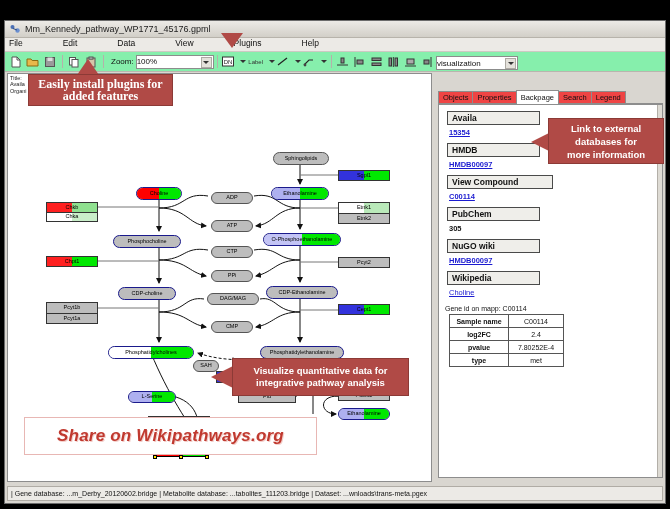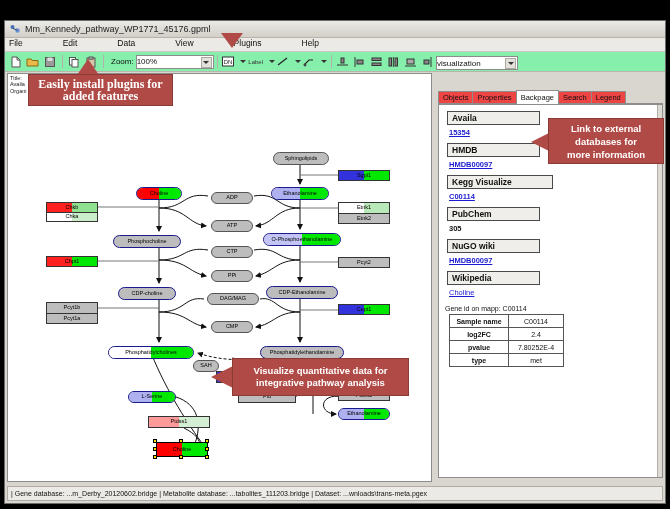--- a/index.html
+++ b/index.html
@@ -476,21 +476,21 @@
         <div class="tab">Legend</div>
       </div>
 
       <div class="panelbody">
         <div class="dbhead">Availa</div>
         <div class="dblink">15354</div>
 
         <div class="dbhead">HMDB</div>
         <div class="dblink">HMDB00097</div>
 
-        <div class="dbhead" style="width:106px;">Kegg Visualize</div>
+        <div class="dbhead" style="width:106px;">View Compound</div>
         <div class="dblink">C00114</div>
 
         <div class="dbhead">PubChem</div>
         <div class="dbplain">305</div>
 
         <div class="dbhead">NuGO wiki</div>
         <div class="dblink">HMDB00097</div>
 
         <div class="dbhead">Wikipedia</div>
         <div class="dblink" style="font-weight:normal;">Choline</div>
@@ -540,13 +540,16 @@
     <span>more information</span>
   </div>
   <div class="co-arrow" style="left:531px;top:133px;border-top:9px solid transparent;border-bottom:9px solid transparent;border-right:18px solid #b04a46;"></div>
 
   <div class="callout" style="left:232px;top:358px;width:177px;height:38px;font-size:9.5px;">
     <span>Visualize quantitative data  for</span>
     <span>integrative pathway analysis</span>
   </div>
   <div class="co-arrow" style="left:211px;top:366px;border-top:11px solid transparent;border-bottom:11px solid transparent;border-right:22px solid #b04a46;"></div>
 
+  <div class="shareBox">
+    <span>Share on Wikipathways.org</span>
+  </div>
 </div>
 
 </body></html>

